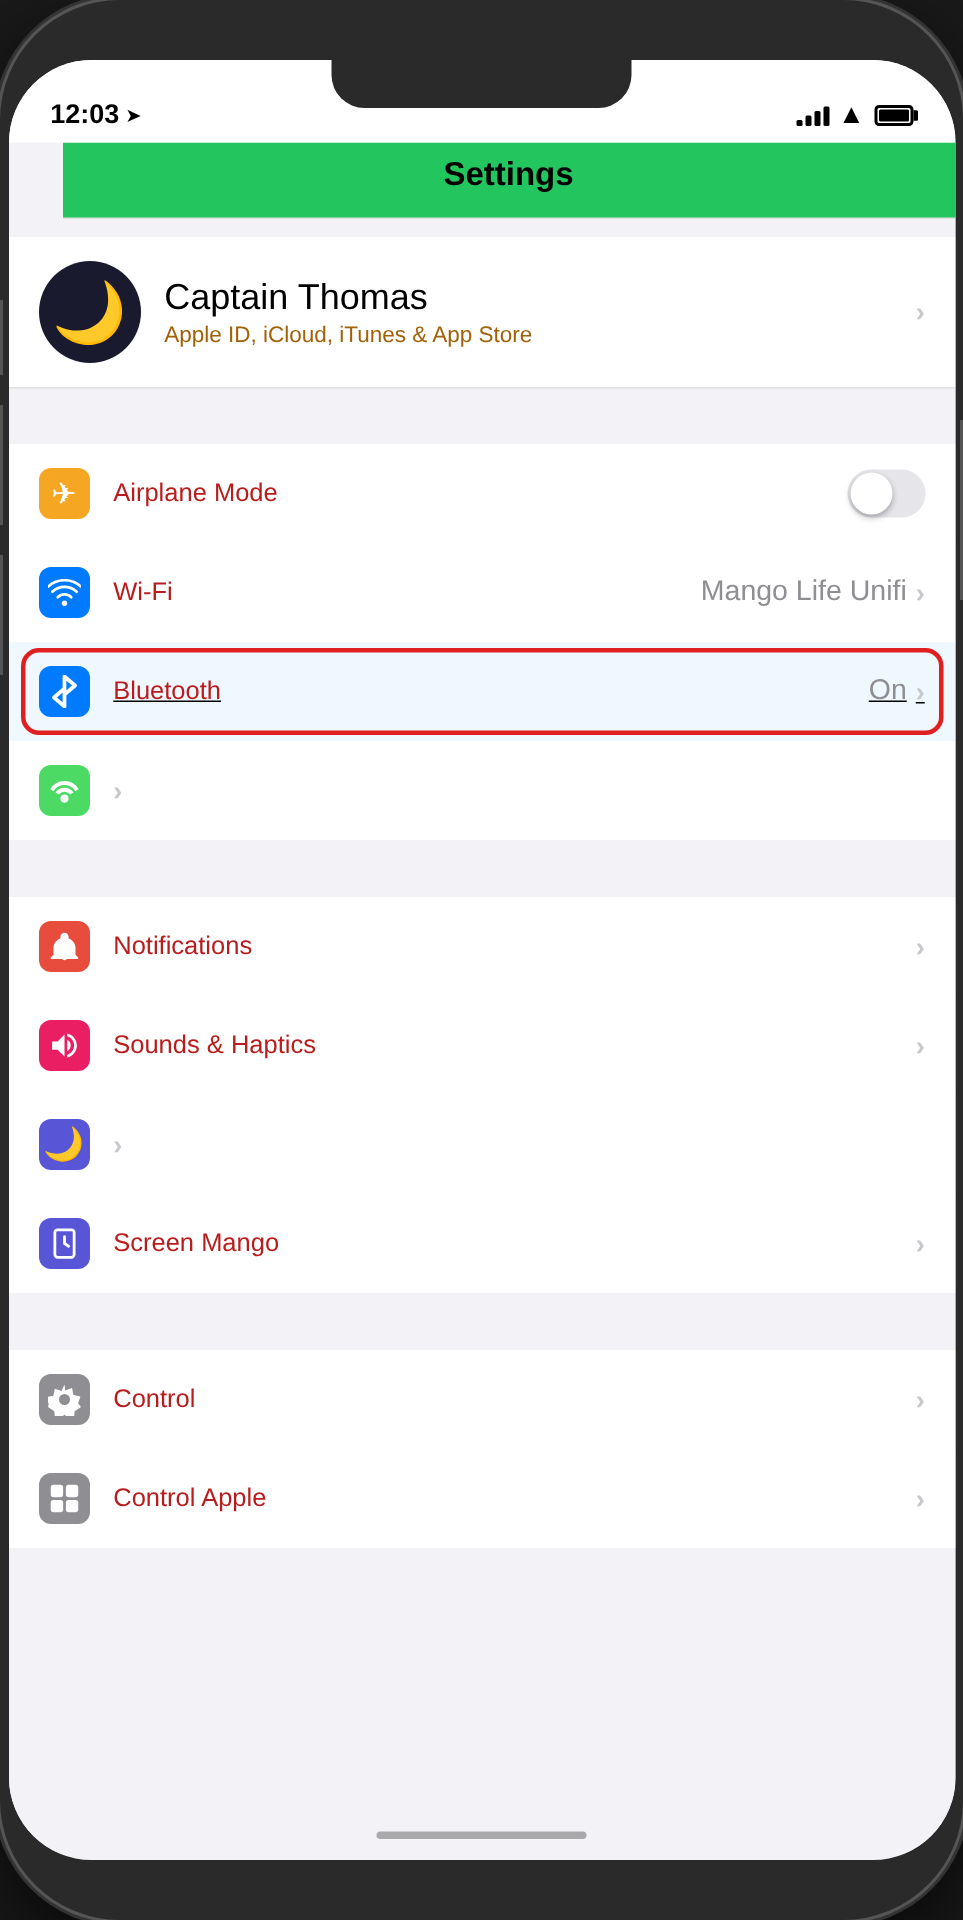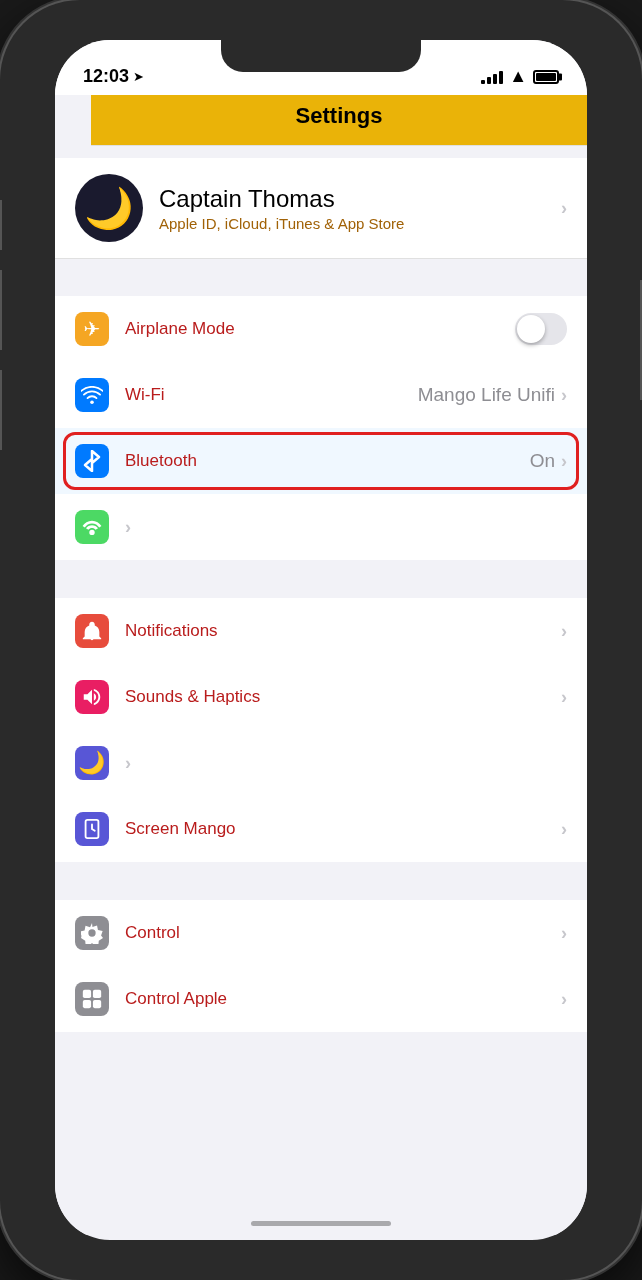--- a/index.html
+++ b/index.html
@@ -19,21 +19,21 @@
       background: #2a2a2a;
       border-radius: 80px;
       position: relative;
       display: flex;
       justify-content: center;
       align-items: center;
       box-shadow: 0 0 0 2px #555, 0 0 0 4px #333, 0 20px 60px rgba(0,0,0,0.8);
     }
 
     .phone-screen {
-      width: 532px;
+      width: 631px;
       height: 1200px;
       background: #f2f2f7;
       border-radius: 55px;
       overflow: hidden;
       position: relative;
     }
 
     
     .notch {
       position: absolute;
@@ -109,21 +109,21 @@
 
     .battery-fill {
       width: 100%;
       height: 100%;
       background: #000;
       border-radius: 1px;
     }
 
     
     .nav-bar {
-      background: #eab308;
+      background: #22c55e;
       padding: 8px 20px 16px;
       border-bottom: 1px solid #e0e0e0;
       margin-left: 36px;
     }
 
     .nav-title {
       text-align: center;
       font-size: 22px;
       font-weight: 700;
       color: #000;
@@ -268,20 +268,21 @@
       border-radius: 50%;
       position: absolute;
       top: 2px;
       left: 2px;
       box-shadow: 0 2px 4px rgba(0,0,0,0.3);
     }
 
     
     .bluetooth-row {
       position: relative;
+      text-decoration: underline;
     }
 
     .bluetooth-highlight {
       position: absolute;
       top: 4px;
       left: 8px;
       right: 8px;
       bottom: 4px;
       border: 3px solid #e02020;
       border-radius: 12px;

